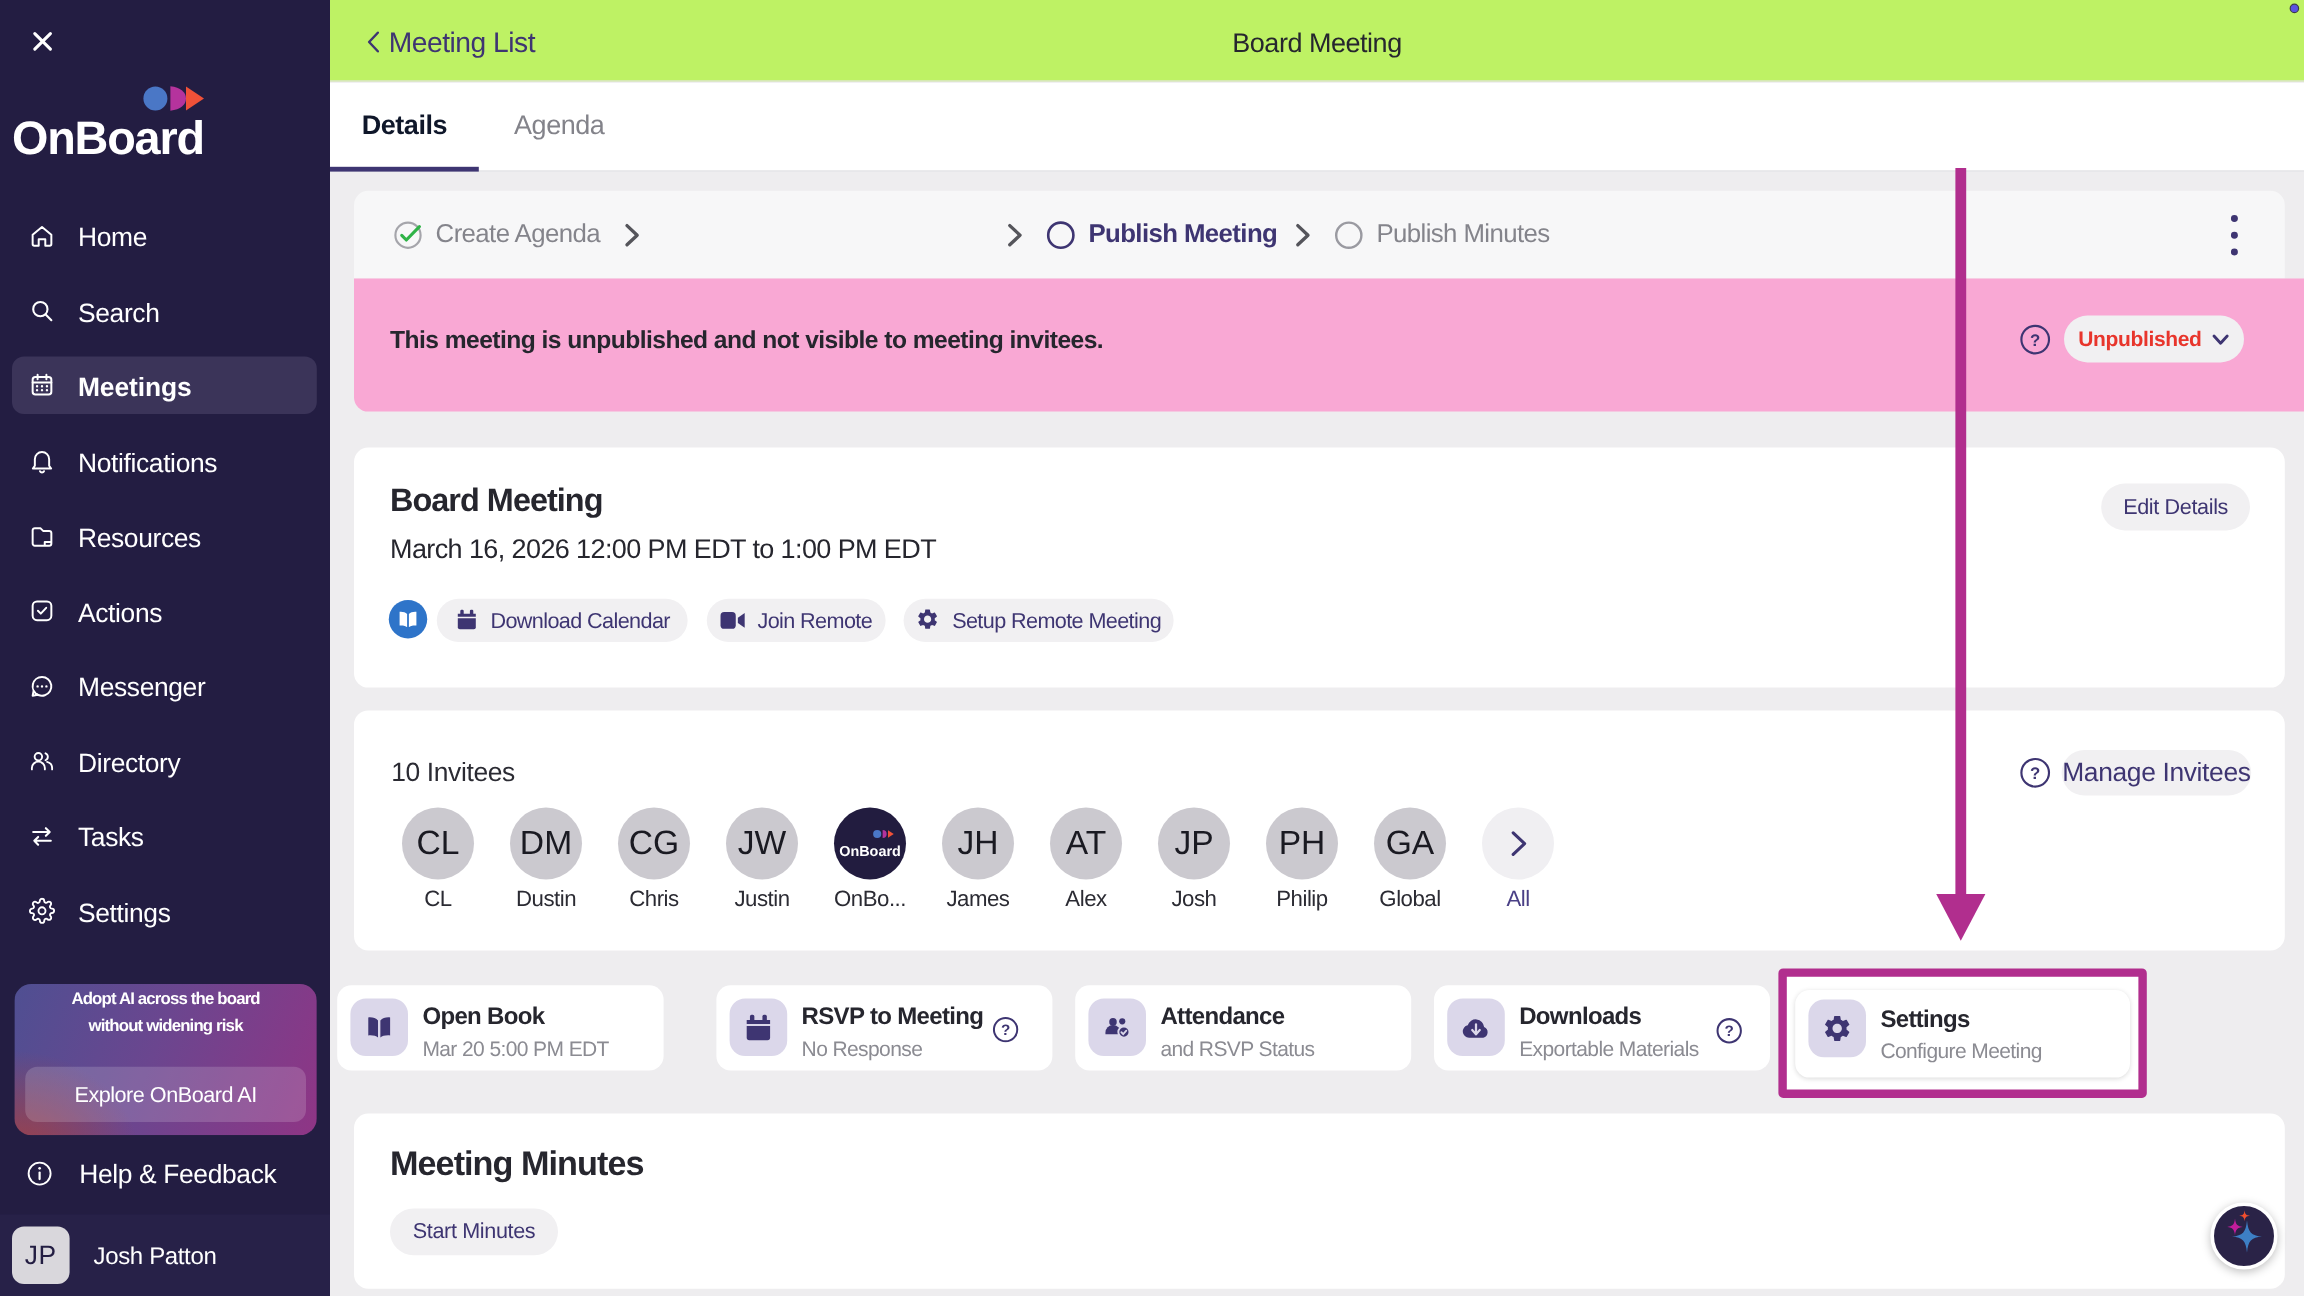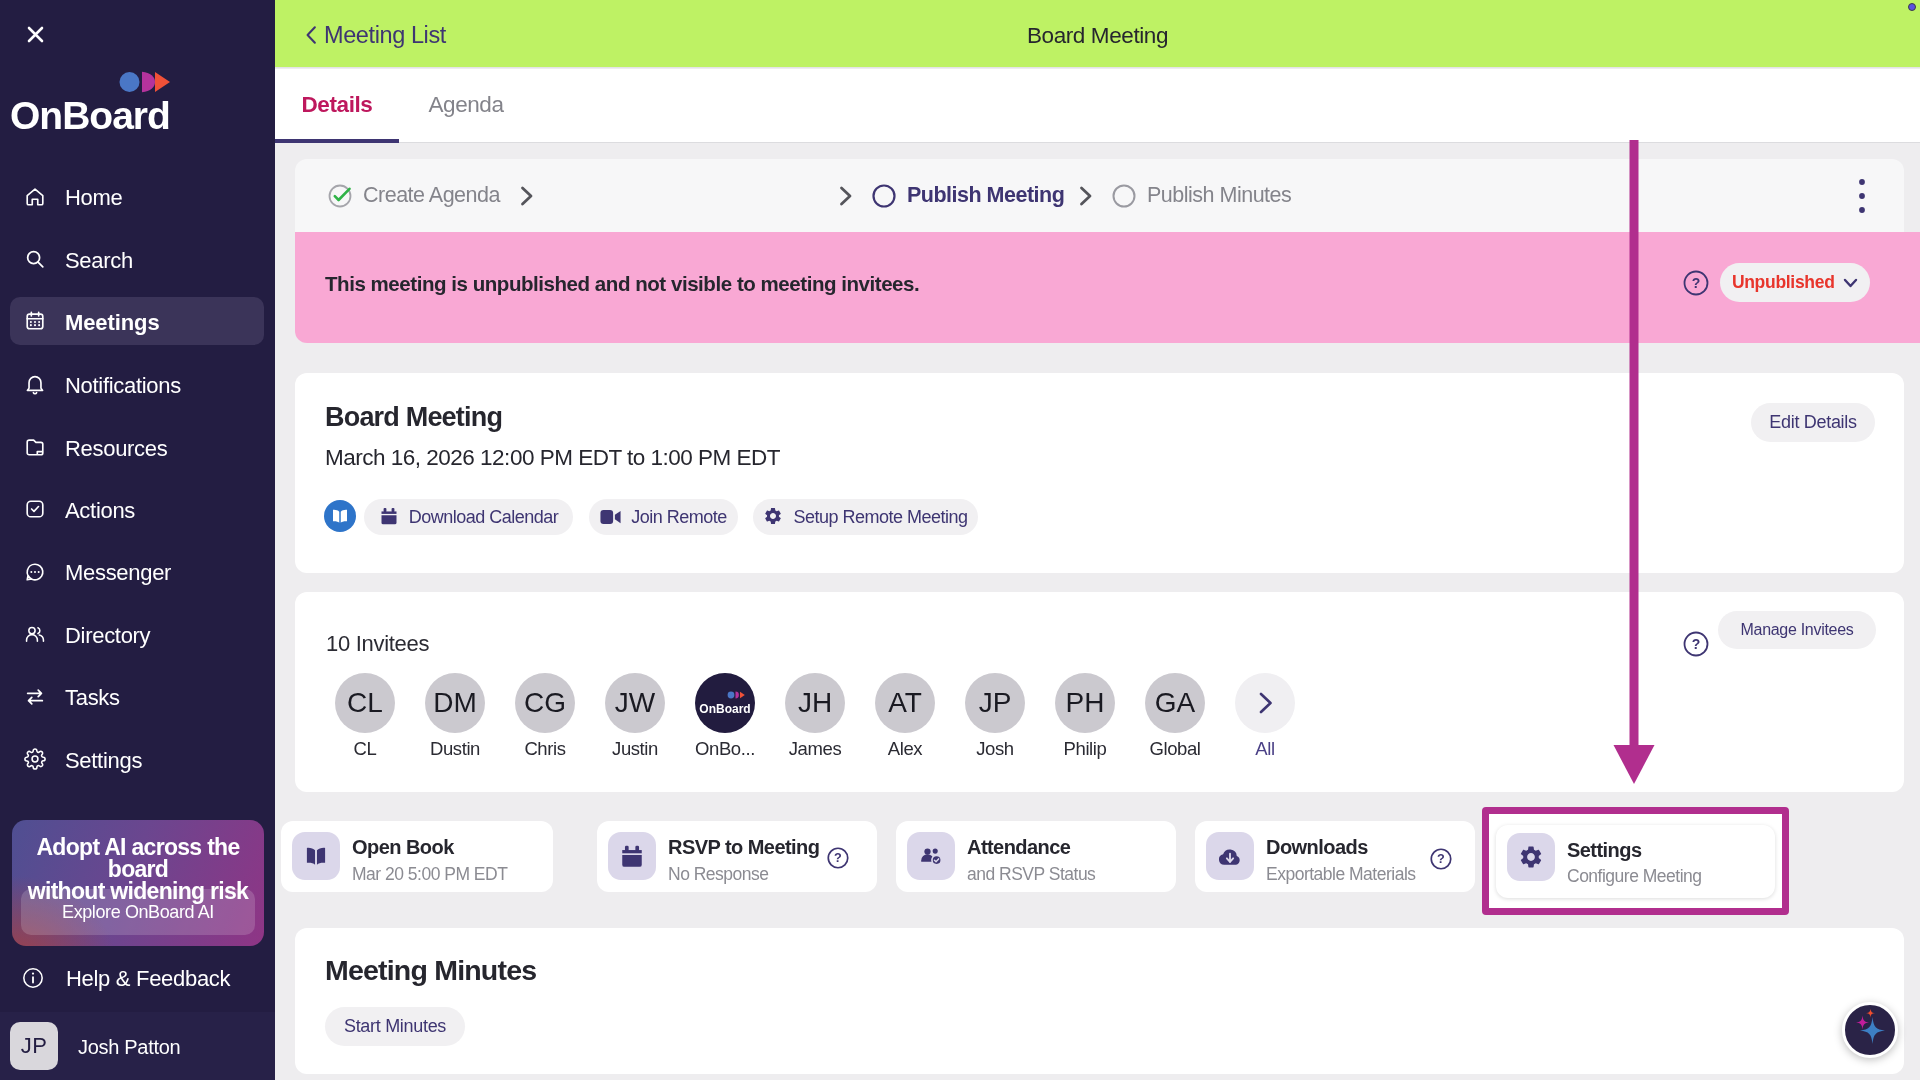--- a/index.html
+++ b/index.html
@@ -7,33 +7,33 @@
 #app{position:relative;width:1920px;height:1080px}
 .abs{position:absolute}
 
 #side{position:absolute;left:0;top:0;width:275px;height:1080px;background:#231d42;color:#fff}
 .navtxt{font-size:22px;color:#fff;letter-spacing:-0.3px}
 #meethl{position:absolute;left:10px;top:297px;width:254px;height:48px;border-radius:10px;background:#3b3459}
 .navicon{position:absolute;left:24px;width:22px;height:22px}
 #aicard{position:absolute;left:12px;top:820px;width:252px;height:126px;border-radius:14px;
  background:radial-gradient(170px 150px at 0% 118%, rgba(172,62,56,.9), rgba(172,62,56,0) 62%),
  linear-gradient(112deg,#4f4f92 0%,#6b468f 46%,#8f3585 100%);}
-#aicard .t{padding-top:16px;text-align:center;font-size:23px;font-weight:bold;line-height:22px;color:#fff;letter-spacing:-0.7px}
+#aicard .t{padding-top:1px;text-align:center;font-size:14px;font-weight:bold;line-height:22px;color:#fff;letter-spacing:-0.7px}
 #aibtn{position:absolute;left:9px;top:69px;width:234px;height:46px;border-radius:10px;background:rgba(255,255,255,.16);
  color:#fff;font-size:18px;text-align:center;line-height:46px;letter-spacing:-0.4px}
 #userbar{position:absolute;left:0;top:1012px;width:275px;height:68px;background:#272148}
 #jp{position:absolute;left:10px;top:1022px;width:48px;height:48px;border-radius:10px;background:#d9d7dc;
  color:#231d42;font-size:22px;text-align:center;line-height:48px;letter-spacing:0.5px}
 
 #topbar{position:absolute;left:275px;top:0;width:1645px;height:68px;background:#bef264;border-bottom:1px solid #e4e3e6}
 #back{position:absolute;left:30px;top:22px;font-size:23.5px;font-weight:normal;color:#3e3572;letter-spacing:-0.4px}
 #pgtitle{position:absolute;left:0;top:23px;width:1645px;text-align:center;font-size:22.5px;font-weight:normal;color:#26262e;letter-spacing:-0.4px}
 #tabbar{position:absolute;left:275px;top:69px;width:1645px;height:74px;background:#fff;border-bottom:1px solid #dcdcdf}
 .tab{position:absolute;top:0;height:74px;font-size:22.5px;line-height:72px;text-align:center;color:#83838a;letter-spacing:-0.4px}
-#tab1{left:0;width:124px;color:#be185d;font-weight:bold}
+#tab1{left:0;width:124px;color:#0f172a;font-weight:bold}
 #tab2{left:124px;width:134px}
 #tab3{left:258px;width:145px}
 #tabul{position:absolute;left:0;top:70px;width:124px;height:4px;background:#3e3572}
 
 .card{position:absolute;background:#fff;border-radius:12px}
 #stepcard{position:absolute;left:295px;top:159px;width:1609px;height:73px;background:#f7f7f8;border-radius:12px 12px 0 0}
 #unpub{position:absolute;left:295px;top:232px;width:1912px;height:111px;background:#f9a8d4;border-radius:0 0 12px 12px}
 .step{position:absolute;top:0;height:73px;display:flex;align-items:center;font-size:21.5px;color:#84848b;letter-spacing:-0.5px;white-space:nowrap}
 .pillgray{position:absolute;background:#f1f0f2;border-radius:999px;color:#3e3572;text-align:center;white-space:nowrap}
 .qicon{position:absolute;width:26px;height:26px}
@@ -227,21 +227,21 @@
         </svg>Setup Remote Meeting</div>
  <div class="pillgray" style="left:1456px;top:30px;width:124px;height:39px;line-height:39px;font-size:18px;letter-spacing:-0.3px">Edit Details</div>
 </div>
 
 <div class="card" id="invcard" style="left:295px;top:592px;width:1609px;height:200px">
  <div class="abs" style="left:31px;top:39px;font-size:22px;color:#2b2b33;letter-spacing:-0.3px">10 Invitees</div>
  <svg class="qicon" style="left:1388px;top:39px" viewBox="0 0 26 26">
         <circle cx="13" cy="13" r="11.5" fill="none" stroke="#3e3572" stroke-width="1.8"></circle>
         <text x="13" y="18" font-size="14" font-weight="bold" fill="#3e3572" text-anchor="middle" font-family="Liberation Sans">?</text>
       </svg>
- <div class="pillgray" style="left:1423px;top:19px;width:158px;height:38px;line-height:38px;font-size:16px;letter-spacing:-0.3px">Manage Invitees</div>
+ <div class="pillgray" style="left:1423px;top:33px;width:158px;height:38px;line-height:38px;font-size:22px;letter-spacing:-0.3px">Manage Invitees</div>
 </div>
 <div class="av" style="left:335px">CL</div>
 <div class="avname" style="left:320px">CL</div>
 <div class="av" style="left:425px">DM</div>
 <div class="avname" style="left:410px">Dustin</div>
 <div class="av" style="left:515px">CG</div>
 <div class="avname" style="left:500px">Chris</div>
 <div class="av" style="left:605px">JW</div>
 <div class="avname" style="left:590px">Justin</div>
 <div class="av" style="left:695px;background:#221c3f">

